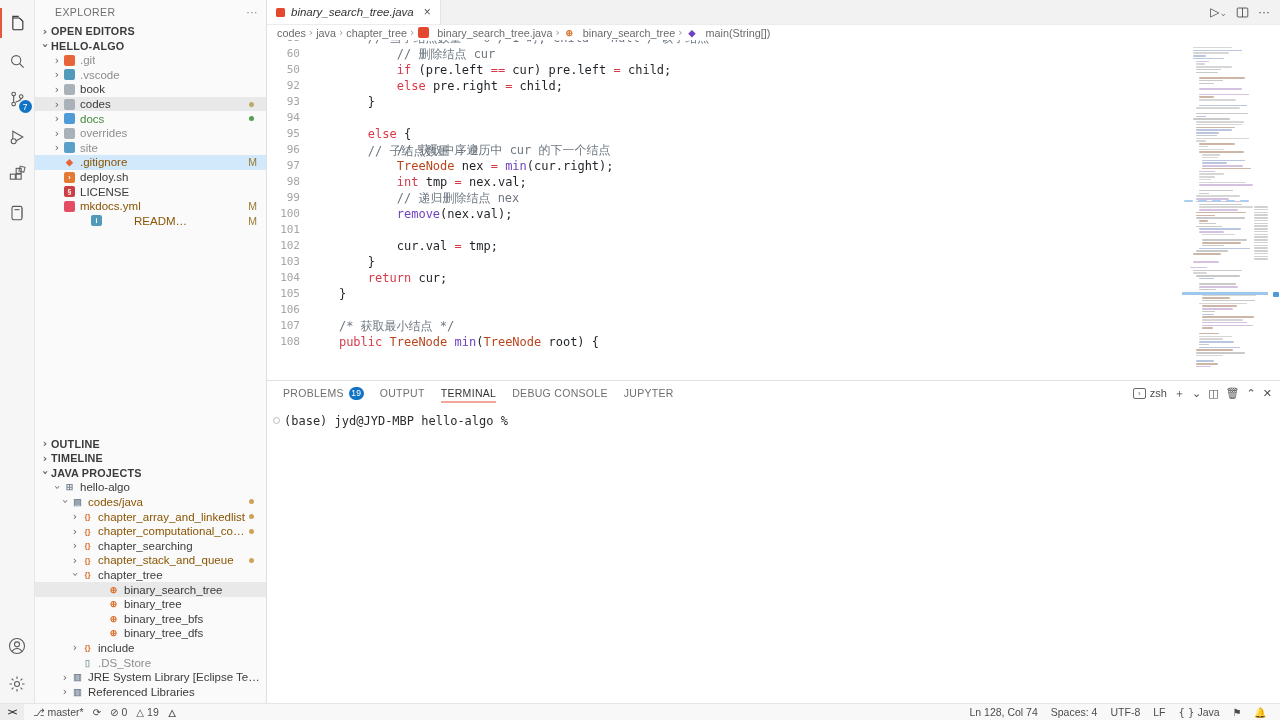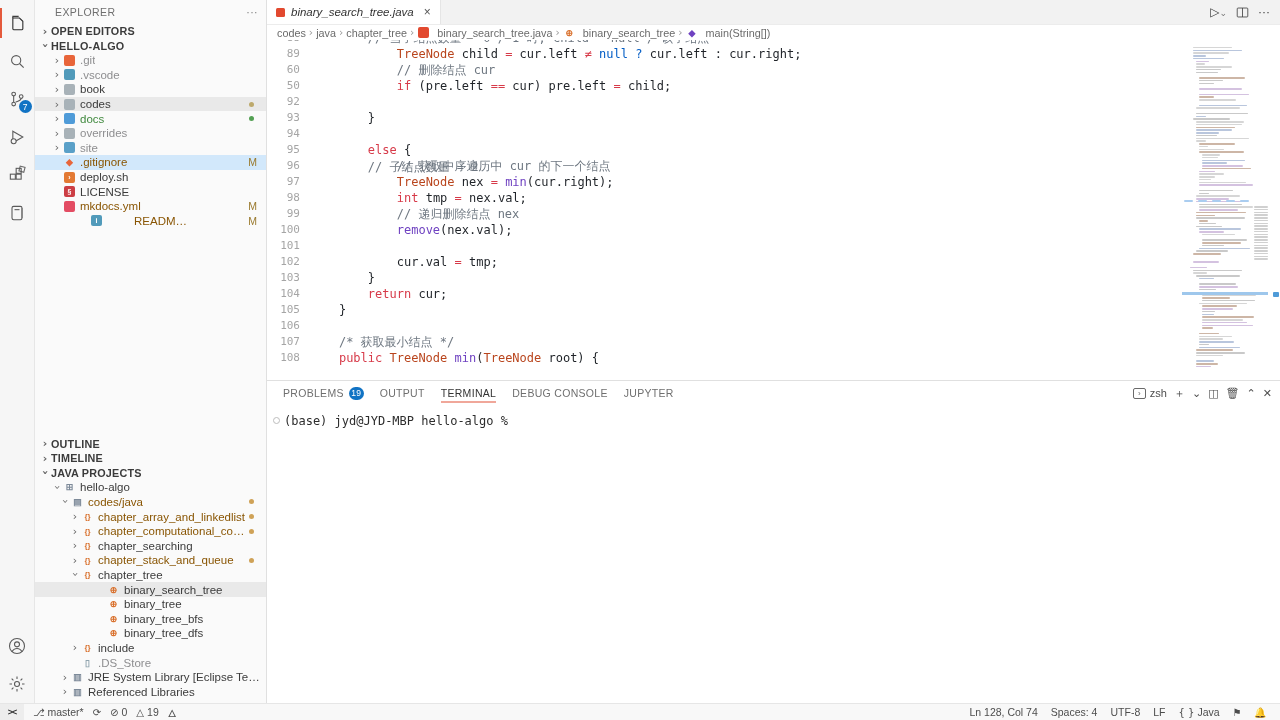--- a/index.html
+++ b/index.html
@@ -402,33 +402,30 @@
         </div>
 
       <div class="editor-body">
         <div class="codewrap">
             <div class="lines" id="codelines">
               <div class="cl">
                 <span class="num">88</span>
                 <span class="code" style="padding-left: 67.84px;"><span class="s-cmt">// 当子结点数量 = 0 / 1 时, child = null / 该子结点</span></span>
               </div>
               <div class="cl">
-                <span class="num">89</span>
-                <span class="code" style="padding-left: 96.76px;"><span class="s-typ">TreeNode</span><span class="s-pln"> child </span><span class="s-op">=</span><span class="s-pln"> cur.left </span><span class="s-op">≠</span><span class="s-pln"> </span><span class="s-cst">null</span><span class="s-pln"> </span><span class="s-cst">?</span><span class="s-pln"> cur.left : cur.right;</span></span>
-              </div>
-              <div class="cl">
                 <span class="num">60</span>
                 <span class="code" style="padding-left: 96.76px;"><span class="s-cmt">// 删除结点 cur</span></span>
               </div>
               <div class="cl">
                 <span class="num">50</span>
                 <span class="code" style="padding-left: 96.76px;"><span class="s-kw">if</span><span class="s-pln"> (pre.left </span><span class="s-op">==</span><span class="s-pln"> cur) pre.left </span><span class="s-op">=</span><span class="s-pln"> child;</span></span>
               </div>
               <div class="cl">
                 <span class="num">92</span>
+                <span class="code" style="padding-left: 96.76px;"><span class="s-kw">else</span><span class="s-pln"> pre.right </span><span class="s-op">=</span><span class="s-pln"> child;</span></span>
               </div>
               <div class="cl">
                 <span class="num">93</span>
                 <span class="code" style="padding-left: 67.84px;"><span class="s-pln">}</span></span>
               </div>
               <div class="cl">
                 <span class="num">94</span>
                 <span class="code" style="padding-left: 67.84px; margin-top: 33px;"><span class="s-cmt">// 子结点数量 = 2</span></span>
               </div>
               <div class="cl">

